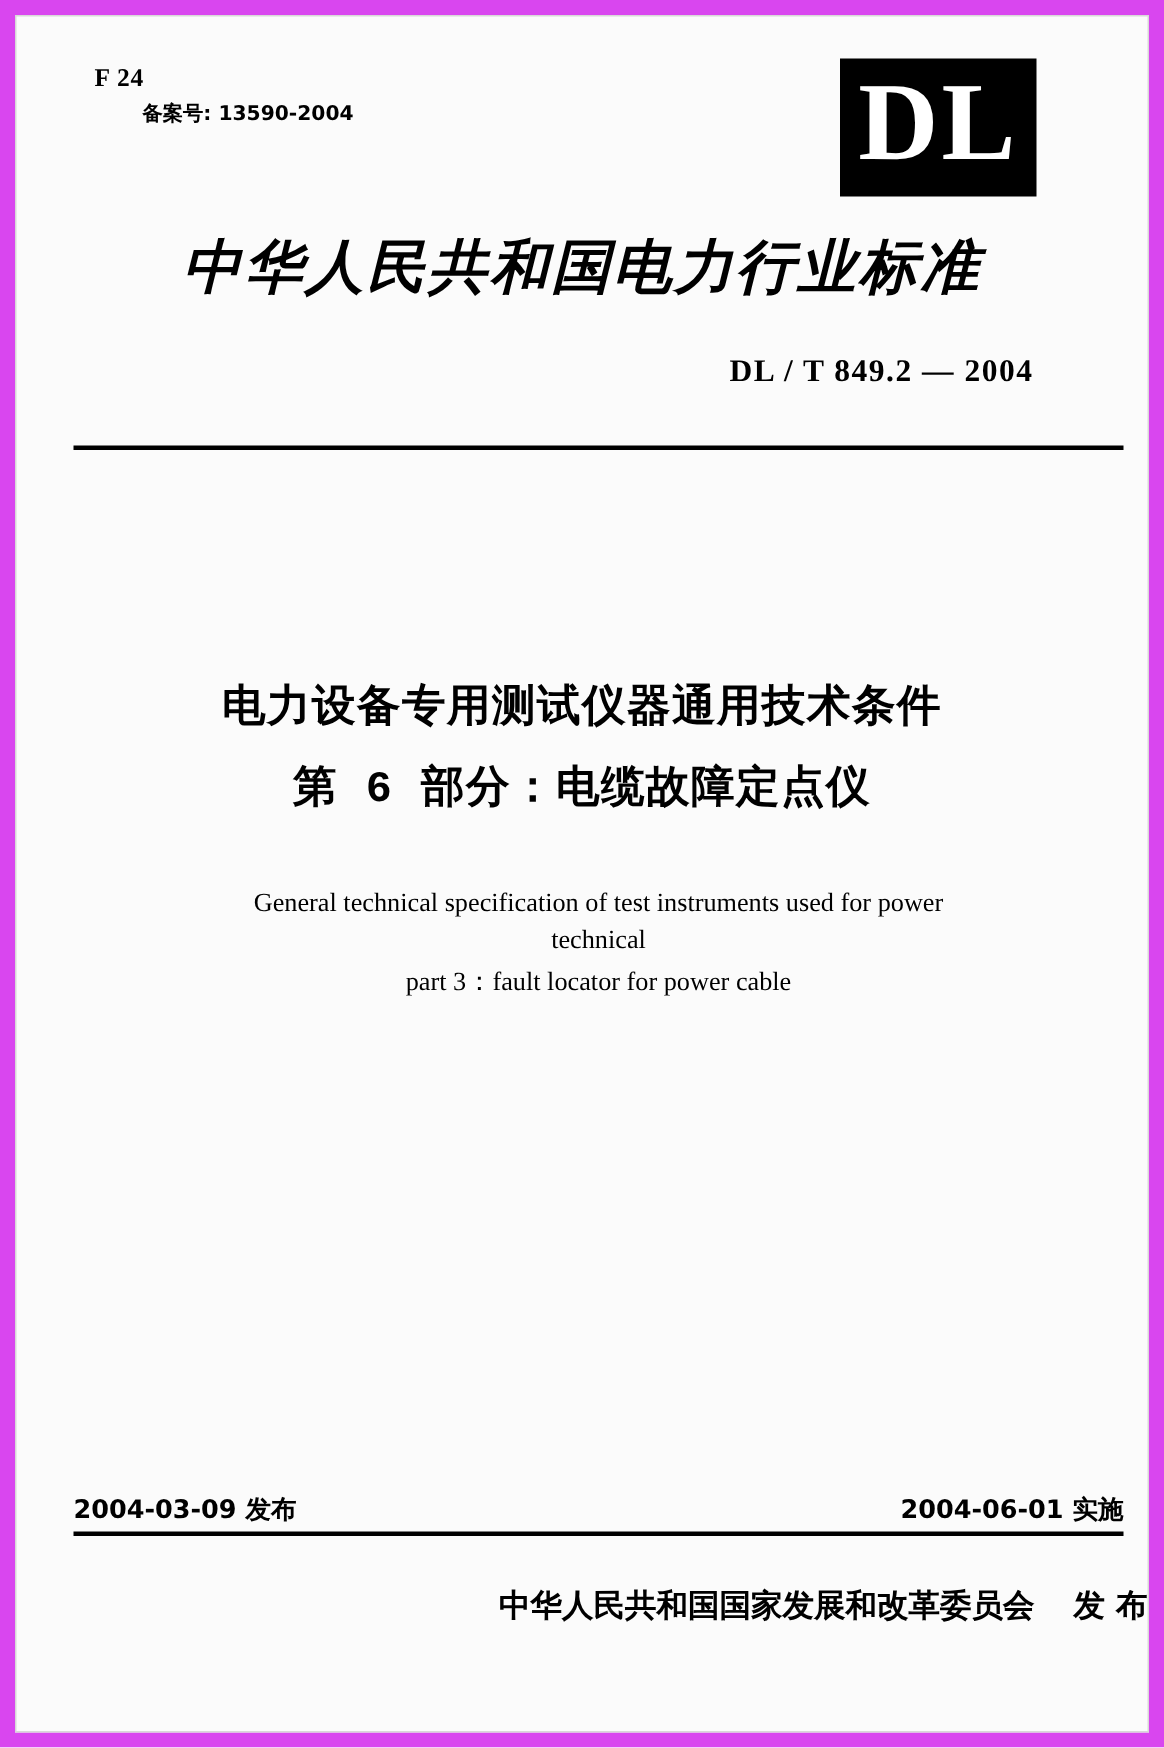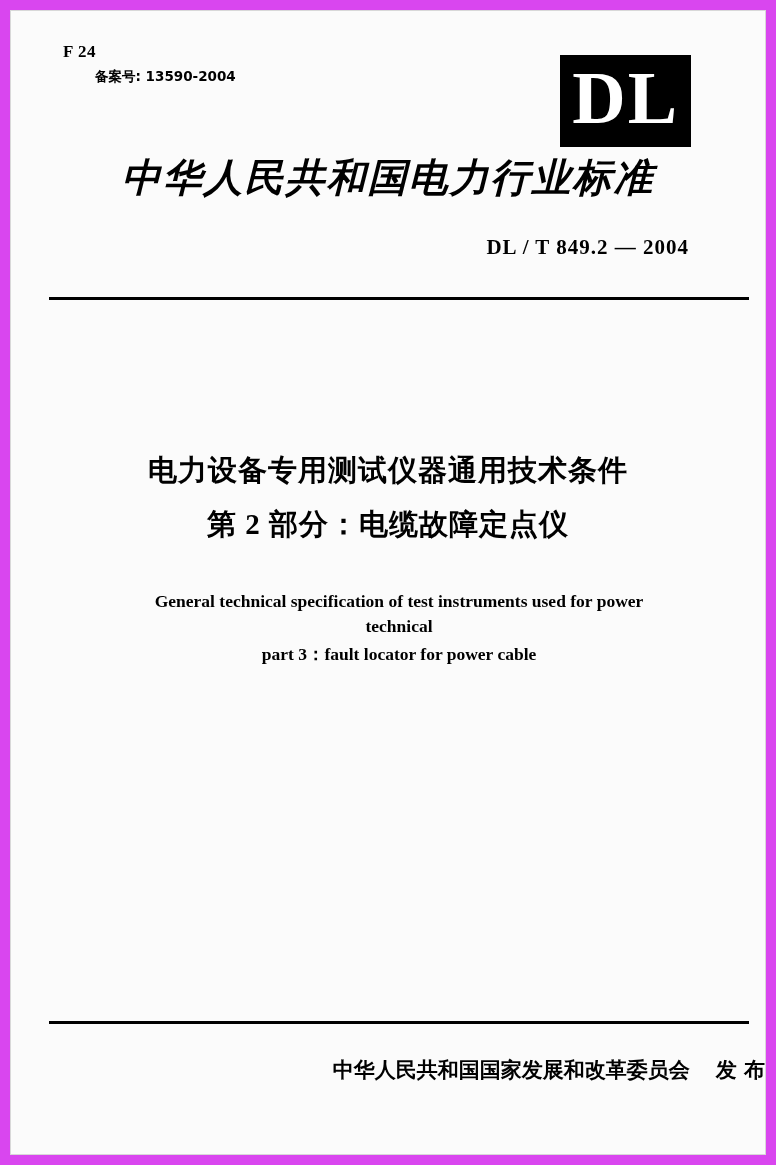--- a/index.html
+++ b/index.html
@@ -59,21 +59,20 @@
     right: 74px;
     top: 28px;
     background: #000;
     color: #fff;
     font-family: "Liberation Serif", serif;
     font-weight: bold;
     font-size: 74px;
     line-height: 1;
     padding: 6px 12px 12px 12px;
     letter-spacing: 2px;
-    margin-top: 16px;
   }
 
   
   .std-title {
     position: absolute;
     left: 0;
     right: 0;
     top: 140px;
     text-align: center;
     font-family: "DejaVu Sans", sans-serif;
@@ -108,21 +107,21 @@
     background: #000;
   }
 
   
   .title-cn {
     position: absolute;
     left: 0;
     right: 0;
     top: 440px;
     text-align: center;
-    font-family: Liberation Serif, serif;
+    font-family: Liberation Mono, monospace;
     font-weight: bold;
     color: #000;
   }
   .title-cn .l1 {
     font-size: 29px;
     letter-spacing: 1px;
     white-space: nowrap;
   }
   .title-cn .l2 {
     font-size: 29px;
@@ -132,21 +131,21 @@
   }
 
   
   .title-en {
     position: absolute;
     left: 110px;
     width: 556px;
     top: 578px;
     text-align: center;
     font-family: "Liberation Serif", serif;
-    font-weight: bold;
+    font-weight: normal;
     font-size: 17.5px;
     line-height: 1.45;
     color: #000;
   }
   .title-en .en3 {
     margin-top: 2px;
   }
 
   
   .dates {
@@ -204,29 +203,33 @@
     <div class="logo">DL</div>
 
     <div class="std-title">中华人民共和国电力行业标准</div>
 
     <div class="std-number">DL / T  849.2 — 2004</div>
 
     <div class="rule"></div>
 
     <div class="title-cn">
       <div class="l1">电力设备专用测试仪器通用技术条件</div>
-      <div class="l2">第 2 部分：电缆故障定点仪</div>
+      <div class="l2">第 6 部分：电缆故障定点仪</div>
     </div>
 
     <div class="title-en">
       <div class="en1">General technical specification of test instruments used for power</div>
       <div class="en2">technical</div>
       <div class="en3">part 3：fault locator for power cable</div>
     </div>
 
+    <div class="dates">
+      <div>2004-03-09 发布</div>
+      <div>2004-06-01 实施</div>
+    </div>
     <div class="rule2"></div>
 
     <div class="issuer">
       <span>中华人民共和国国家发展和改革委员会</span><span class="gap"></span><span>发 布</span>
     </div>
 
   </div>
 </div>
 
 </body></html>

